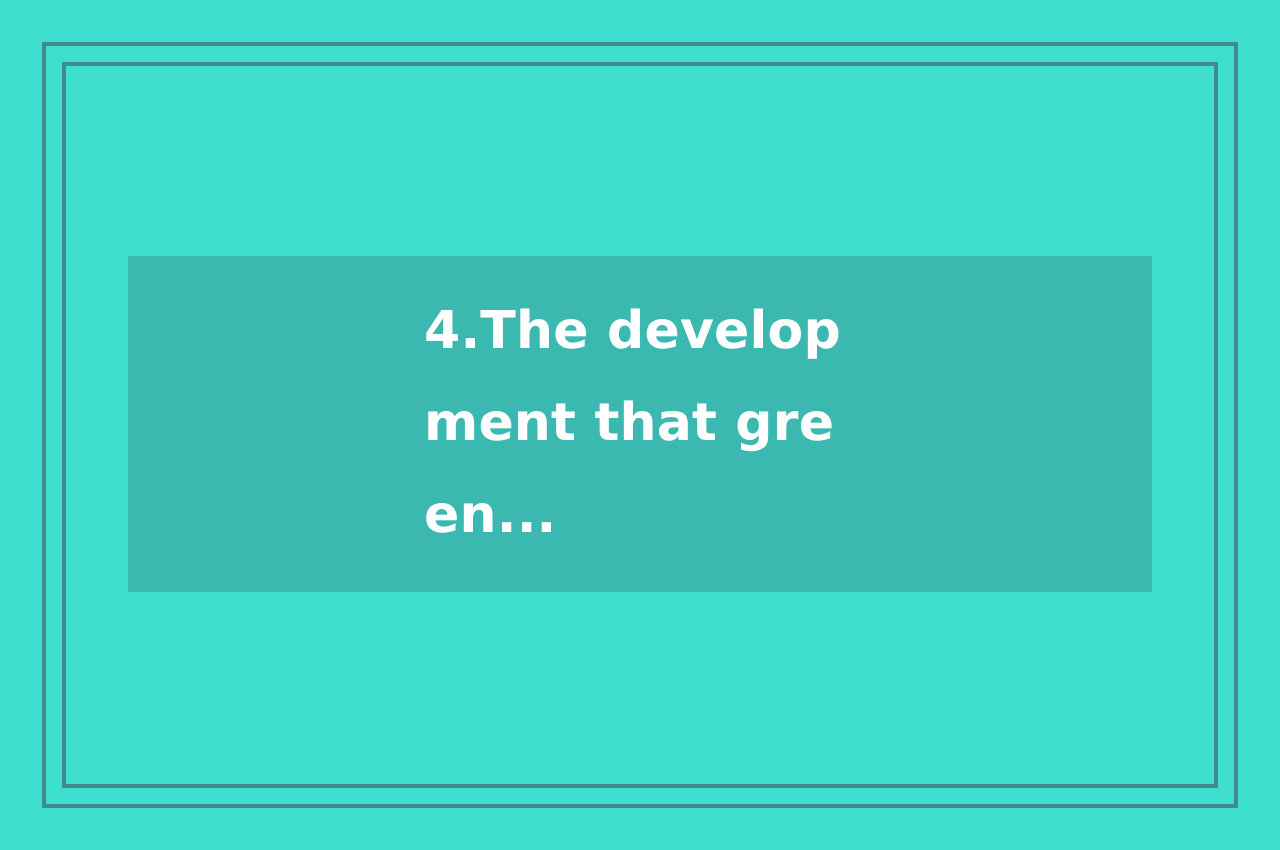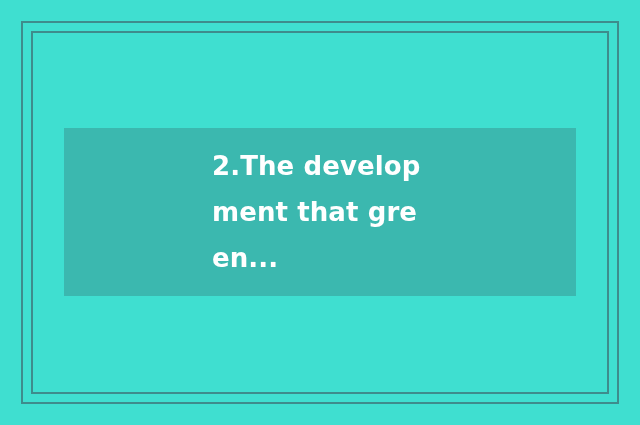--- a/index.html
+++ b/index.html
@@ -85,16 +85,16 @@
 </head>
 <body>
 
 <div id="canvas">
 
   <div class="frame frame-outer"></div>
 
   <div class="frame frame-inner"></div>
 
   <div class="card">
-    <span class="card-title">2.The development that green...</span>
+    <span class="card-title">4.The development that green...</span>
   </div>
 
 </div>
 
 </body></html>

